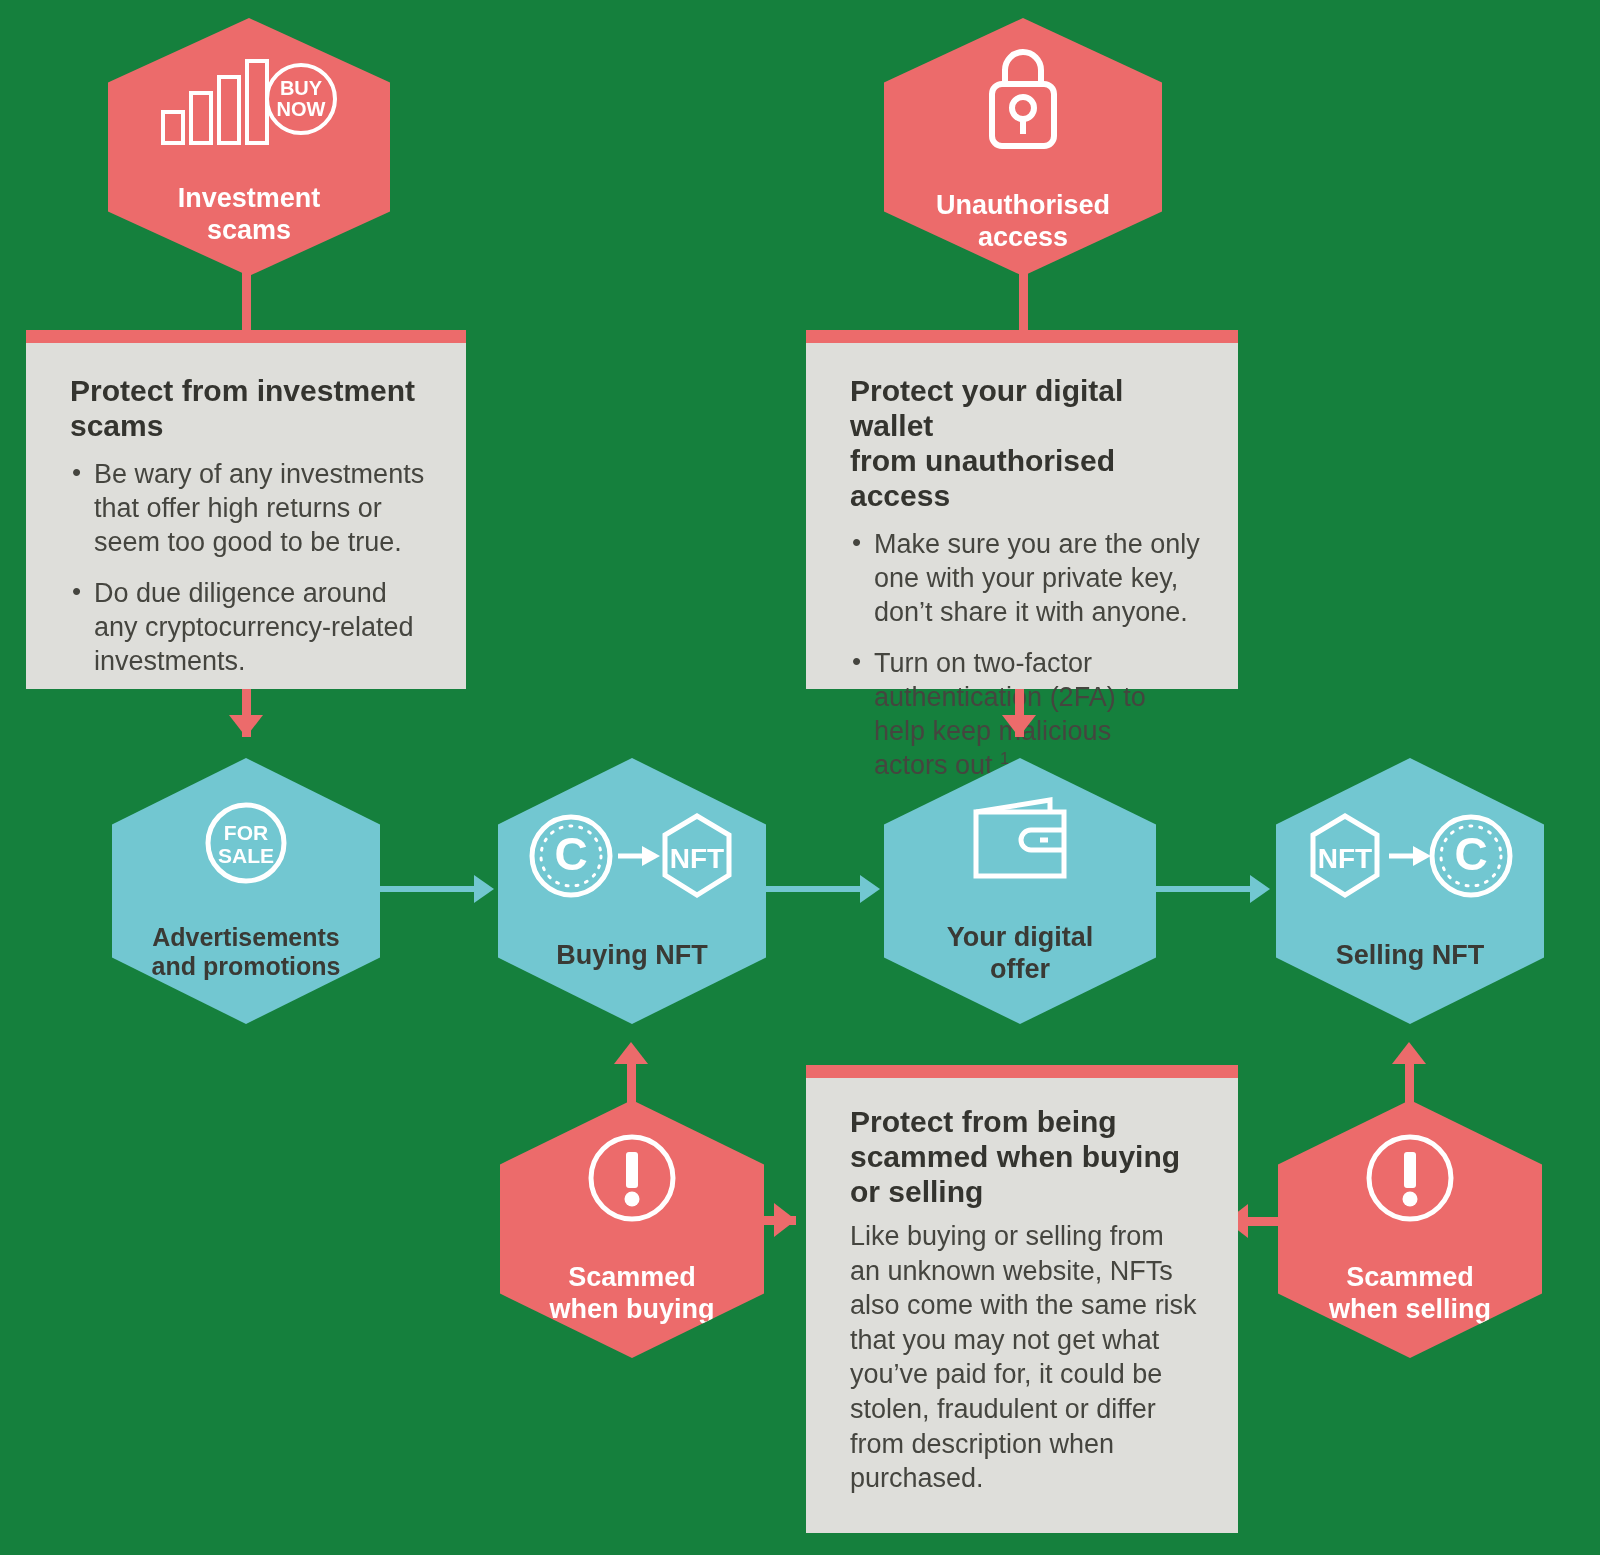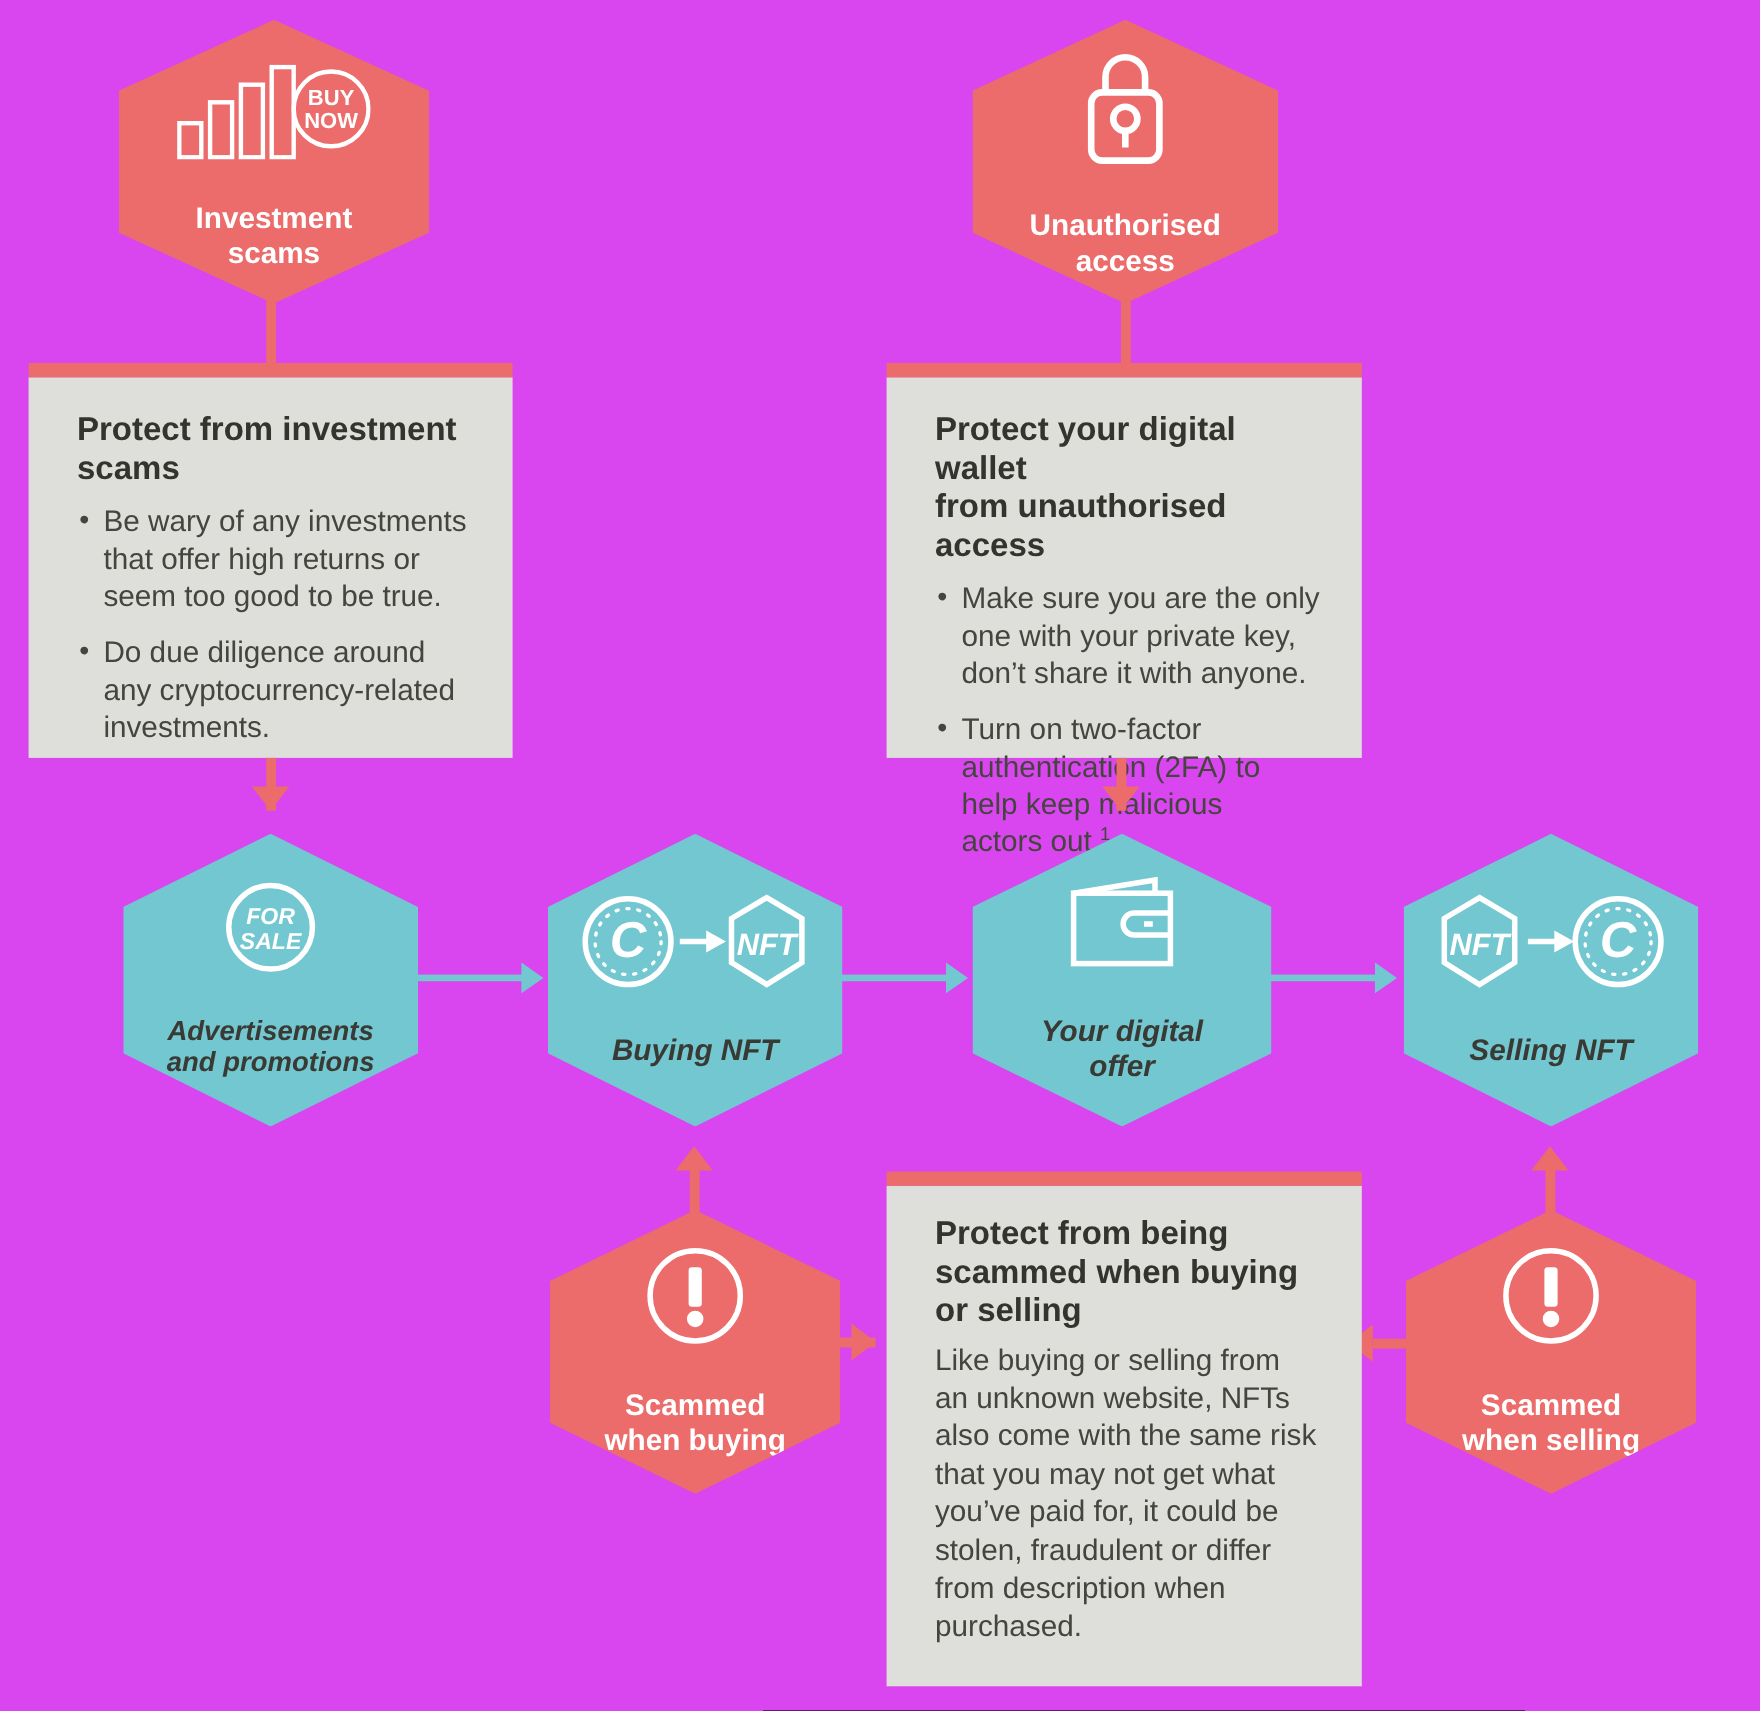--- a/index.html
+++ b/index.html
@@ -10,36 +10,36 @@
   body {
     width: 1600px;
     height: 1555px;
     font-family: "Liberation Sans", sans-serif;
     overflow: hidden;
   }
   #stage {
     position: relative;
     width: 1600px;
     height: 1555px;
-    background: #d946ef;
+    background: #15803d;
   }
 
   
   .hex {
     position: absolute;
     -webkit-clip-path: polygon(50% 0%, 100% 25%, 100% 75%, 50% 100%, 0% 75%, 0% 25%);
     clip-path: polygon(50% 0%, 100% 25%, 100% 75%, 50% 100%, 0% 75%, 0% 25%);
     display: flex;
     flex-direction: column;
     align-items: center;
     justify-content: center;
     box-sizing: border-box;
   }
   .hex.red  { background: #EC6B6B; }
-  .hex.teal { background: #72C7D1; font-style: italic; }
+  .hex.teal { background: #72C7D1; }
 
   .hex-icon {
     display: flex;
     align-items: center;
     justify-content: center;
     margin-bottom: 6px;
   }
   .hex-label {
     text-align: center;
     font-weight: bold;

